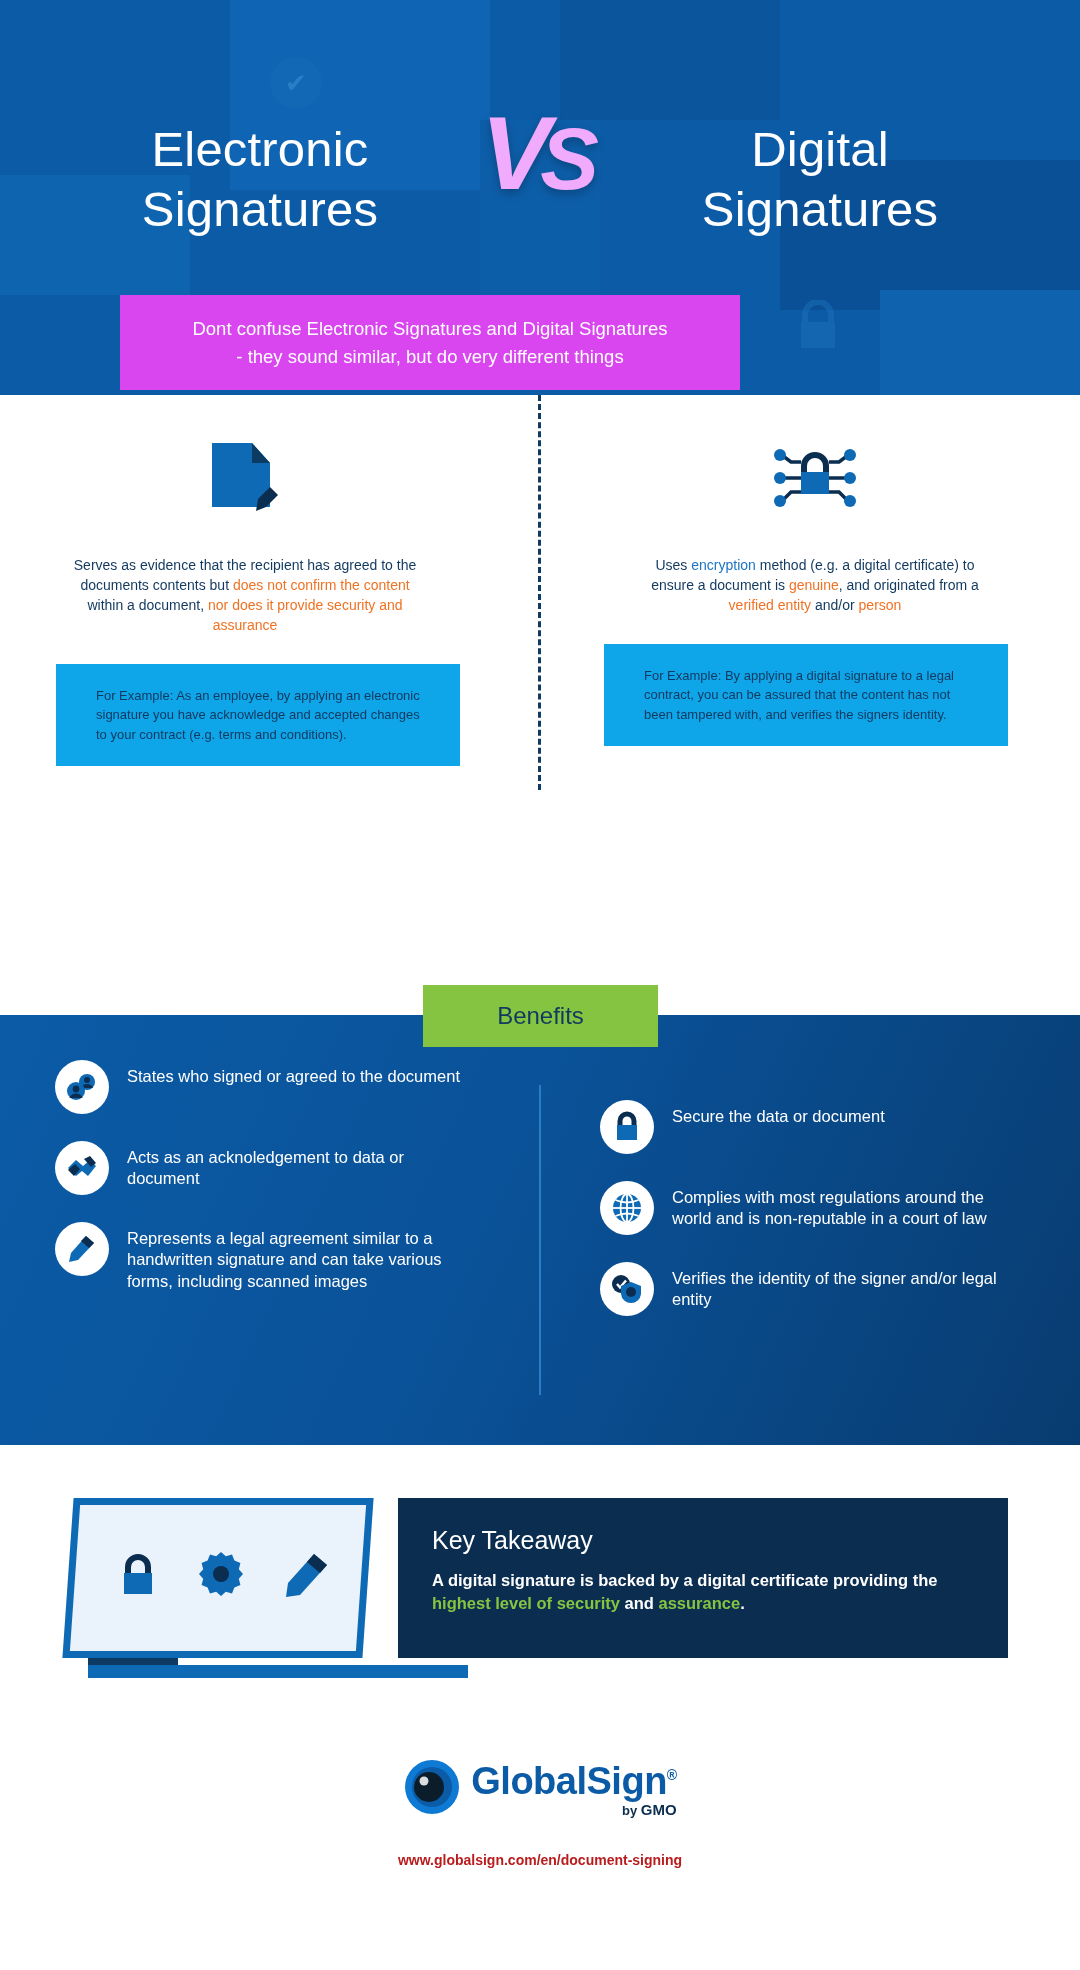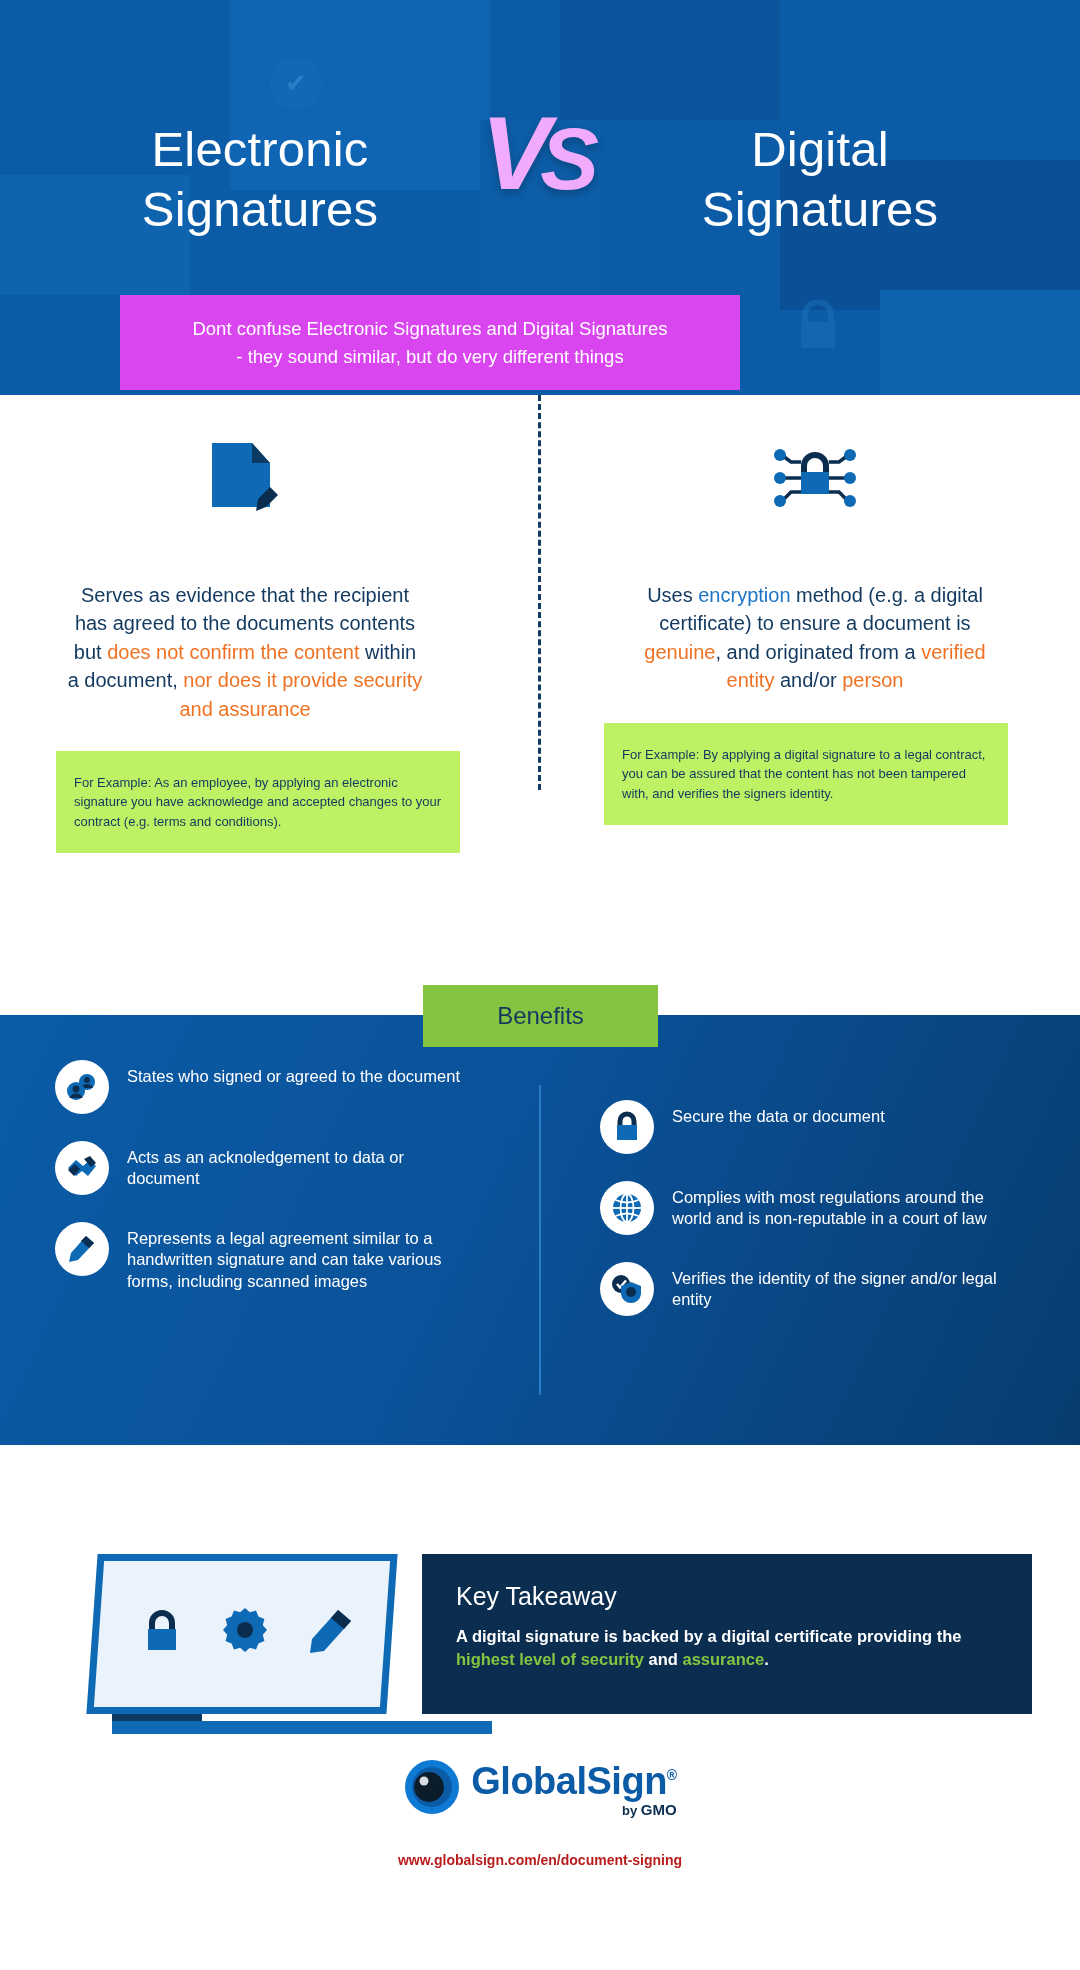--- a/index.html
+++ b/index.html
@@ -73,37 +73,37 @@
     position:absolute; left:538px; top:0px; width:0; height:395px;
     border-left: 3px dashed #0e3a63;
   }
   .col { position:absolute; top:45px; width:430px; }
   .col-l { left: 30px; }
   .col-r { left: 600px; }
 
   .icon-wrap { height: 80px; display:flex; align-items:center; justify-content:center; }
 
   .lead {
-    margin-top: 61px;
+    margin-top: 36px;
     text-align:center;
     color:#12395f;
-    font-size: 20px;
+    font-size: 14px;
     line-height: 1.42;
     padding: 0 36px;
   }
   .lead .orange { color:#ef7223; }
   .lead .blue { color:#1d74c4; }
 
   .example {
     margin-top: 28px;
-    background:#bef264;
+    background:#0ea5e9;
     color:#12395f;
     font-size: 13px;
     line-height: 1.5;
-    padding: 22px 18px;
+    padding: 22px 40px;
     min-height: 96px;
   }
   .col-l .example { width: 404px; margin-left: 26px; }
   .col-r .example { width: 404px; margin-left: 4px; }
 
   
   .benefits {
     position:absolute; left:0; top:1015px; width:1080px; height:430px;
     background: linear-gradient(115deg, #0b5ba6 0%, #0a5299 45%, #083c70 100%);
   }
@@ -127,21 +127,21 @@
     background:#ffffff;
     display:flex; align-items:center; justify-content:center;
     margin-right: 18px;
   }
   .b-text {
     color:#ffffff; font-size: 16.5px; line-height: 1.3; padding-top: 6px;
     max-width: 345px;
   }
 
   
-  .takeaway-wrap { position:absolute; left:0; top:1526px; width:959px; height:230px;margin-left:24px; }
+  .takeaway-wrap { position:absolute; left:0; top:1470px; width:959px; height:230px; }
   .laptop-screen {
     position:absolute; left:68px; top:28px; width:300px; height:160px;
     background:#eaf2fb; border:7px solid #0e6ab5;
     transform: skewX(-4deg);
   }
   .laptop-base {
     position:absolute; left:88px; top:195px; width:380px; height:13px;
     background:#0e6ab5;
   }
   .laptop-foot {

